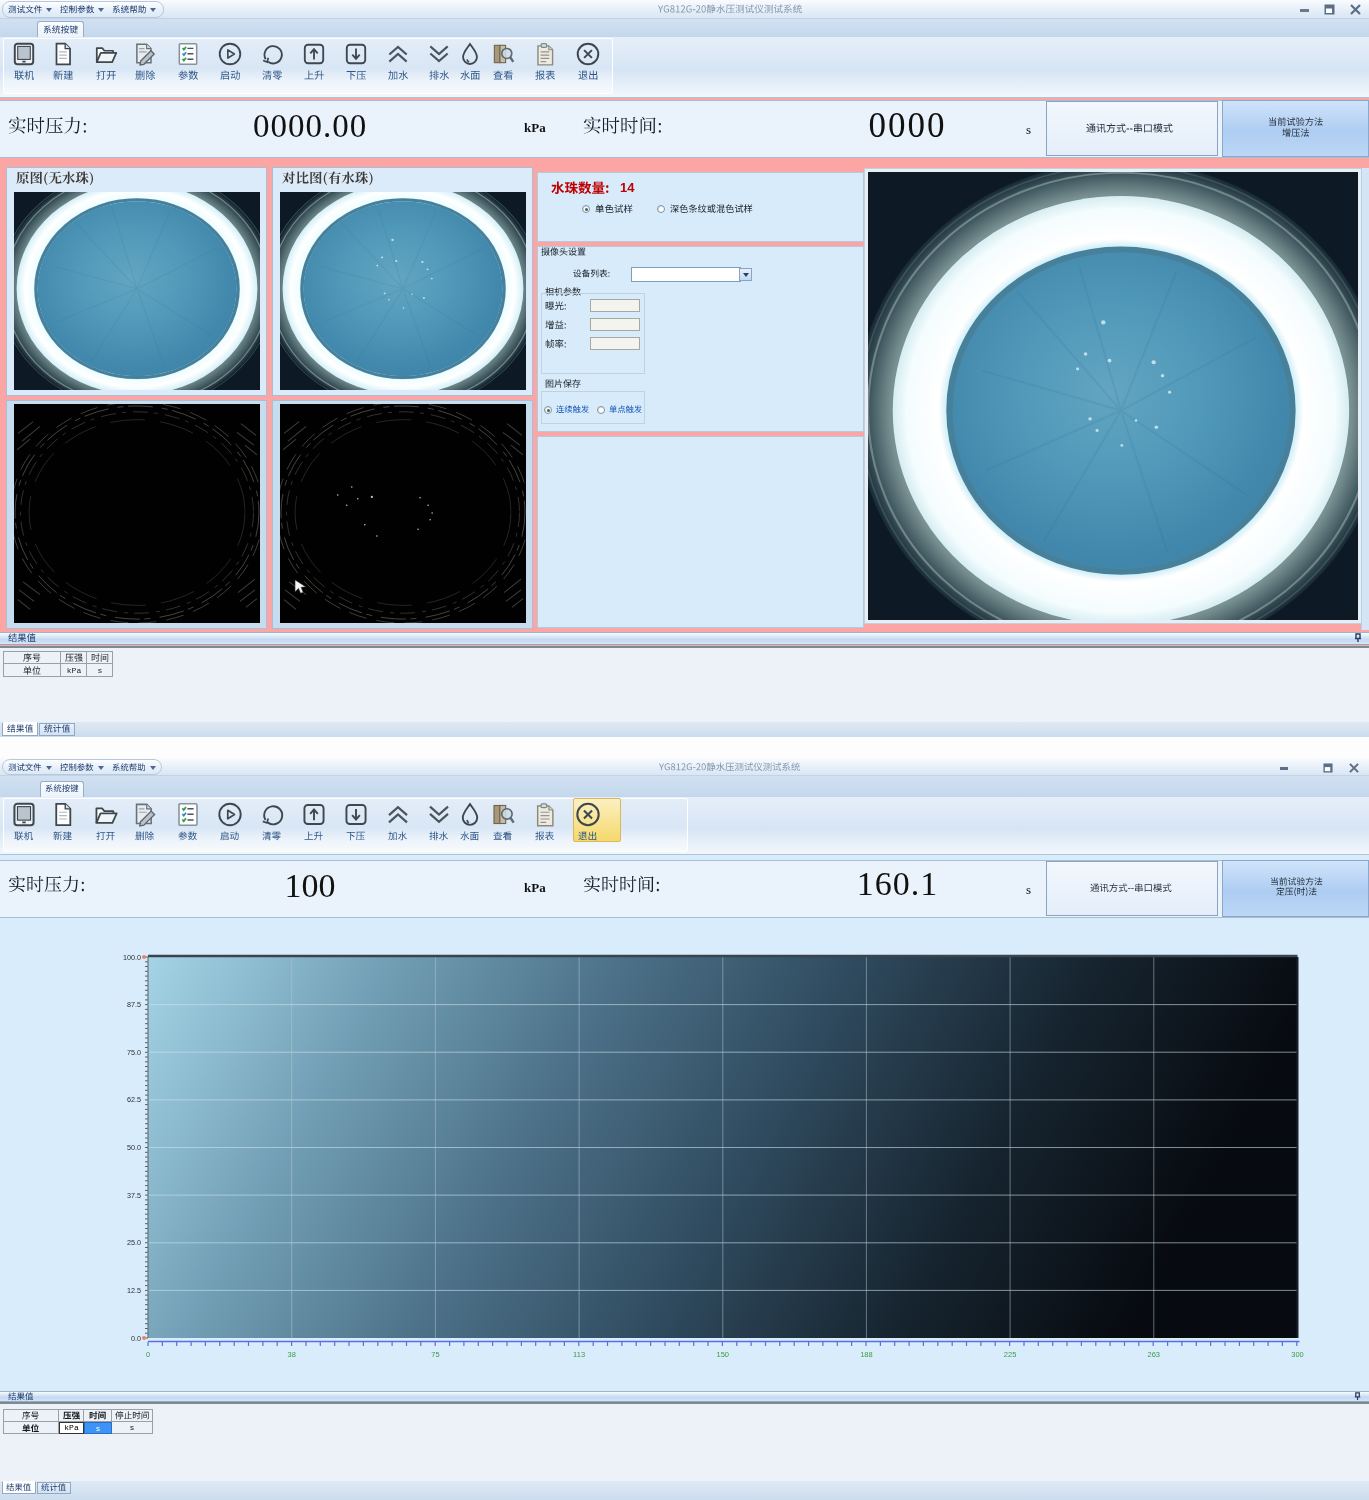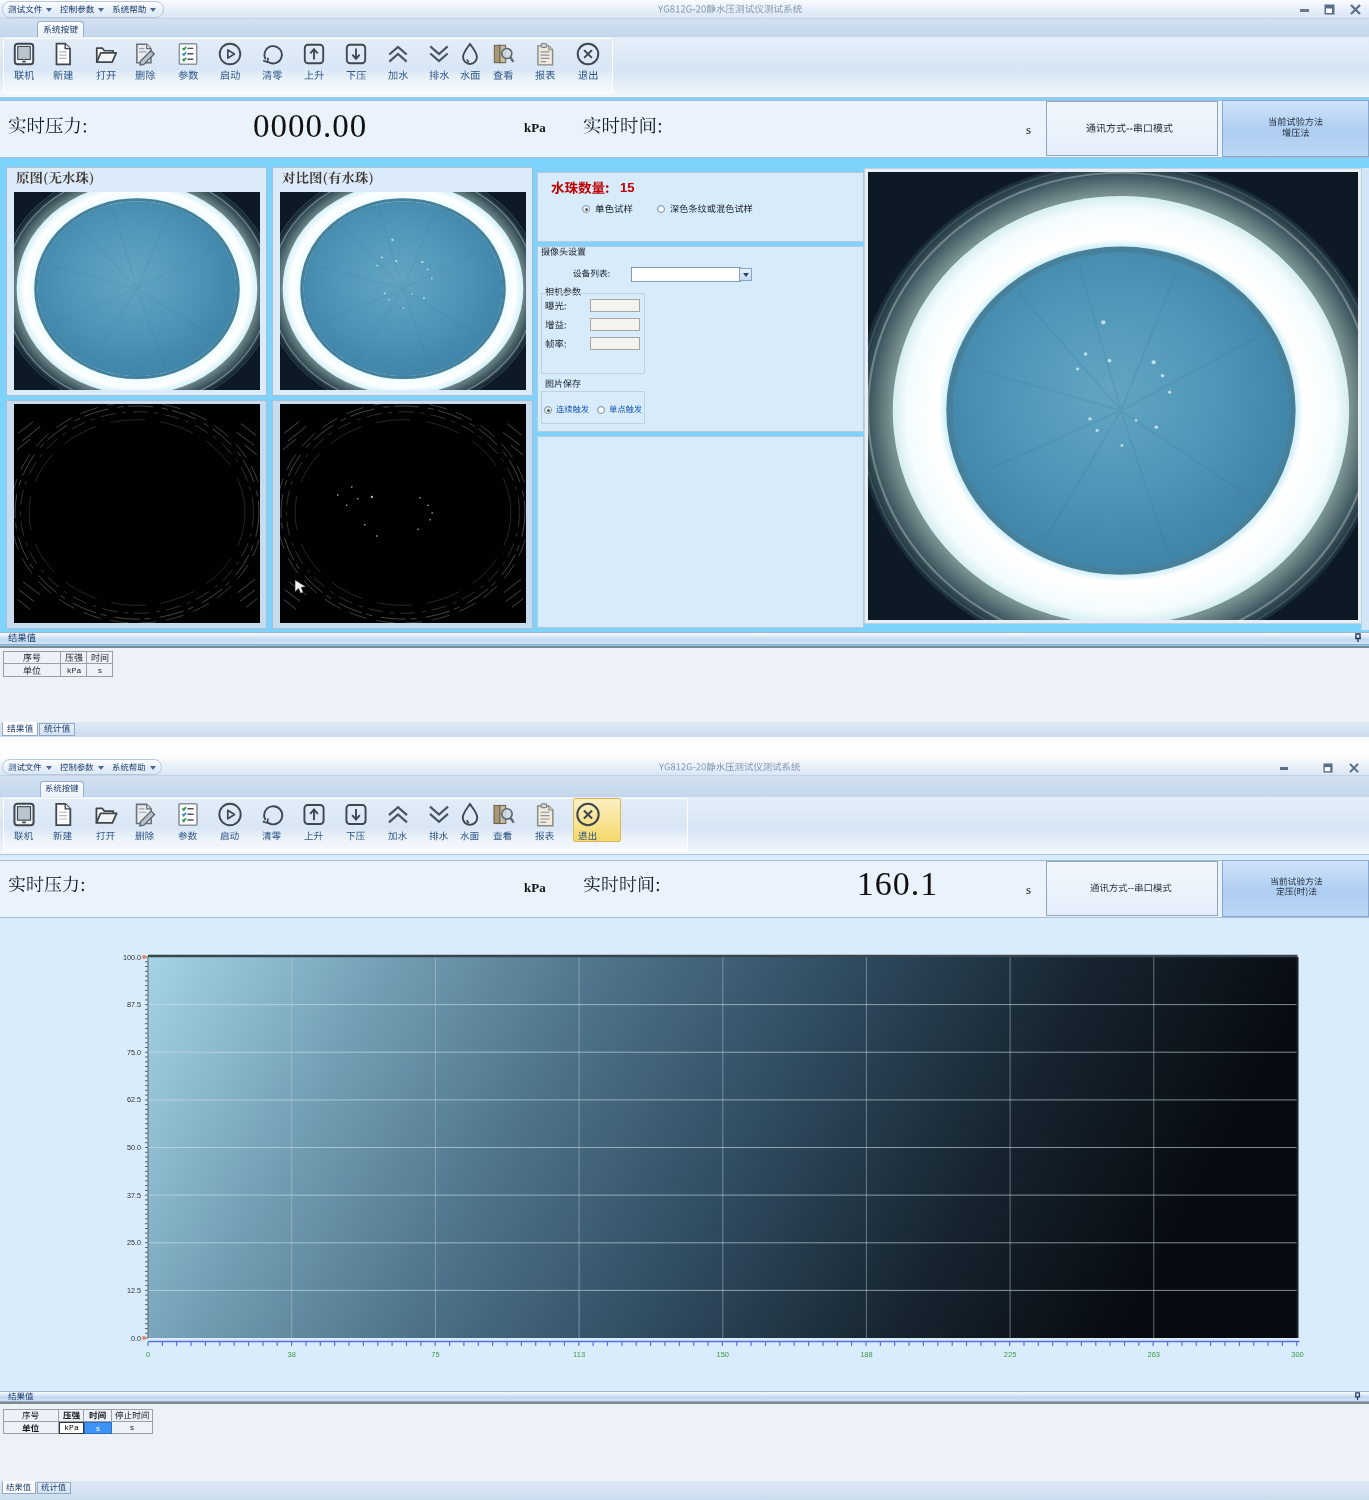--- a/index.html
+++ b/index.html
@@ -125,21 +125,21 @@
  </g>
  <g stroke="#8a8678" stroke-width="2" opacity="0.45">
   <path d="M8 60l30-24M16 76l36-30M6 94l26-22"></path>
   <path d="M452 40l30 24M444 58l34 26M460 84l24 20"></path>
   <path d="M10 380l30 24M18 364l34 26M8 400l24 20"></path>
   <path d="M450 404l30-24M446 386l34-28M462 416l22-18"></path>
  </g>
 </g>
 </defs>
 </svg>
-<div class="win" style="top:0;height:737px;background:#7dd3fc">
+<div class="win" style="top:0;height:737px;background:#fca5a5">
 <div class="menubar" style="top:0;height:19px;border-bottom:1px solid #c2d3e8"></div>
 <div class="menucap" style="left:2px;top:1px;width:162px;height:17px"></div>
 <div style="position:absolute;left:8px;top:5px;line-height:0;"><svg style="width:34.4px;height:8.6px;" viewBox="0 -88 400 100" preserveAspectRatio="none">
           <use href="#zp0" fill="#1e3c6e"></use>
         </svg></div>
 <div class="abs" style="left:46px;top:8px;width:0;height:0;border-left:3px solid transparent;border-right:3px solid transparent;border-top:4px solid #4a6a94"></div>
 <div style="position:absolute;left:60px;top:5px;line-height:0;"><svg style="width:34.4px;height:8.6px;" viewBox="0 -88 400 100" preserveAspectRatio="none">
           <use href="#zp1" fill="#1e3c6e"></use>
         </svg></div>
 <div class="abs" style="left:98px;top:8px;width:0;height:0;border-left:3px solid transparent;border-right:3px solid transparent;border-top:4px solid #4a6a94"></div>
@@ -281,20 +281,21 @@
         </svg></div>
 <div class="readout" style="top:100px;height:58px"></div>
 <div style="position:absolute;left:8px;top:116px;line-height:0;"><svg style="width:80.0px;height:18.5px;" viewBox="0 -88 433 100" preserveAspectRatio="none">
           <use href="#zp20" fill="#15212e"></use>
         </svg></div>
 <div class="abs serifnum" style="left:180px;top:108px;width:260px;text-align:center;font-size:33px;letter-spacing:1px">0000.00</div>
 <div class="abs serifnum" style="left:524px;top:120px;font-size:13px;font-weight:bold">kPa</div>
 <div style="position:absolute;left:583px;top:116px;line-height:0;"><svg style="width:80.0px;height:18.5px;" viewBox="0 -88 433 100" preserveAspectRatio="none">
           <use href="#zp21" fill="#15212e"></use>
         </svg></div>
+<div class="abs serifnum" style="left:800px;top:106px;width:215px;text-align:center;font-size:35px;letter-spacing:2px">0000</div>
 <div class="abs serifnum" style="left:1026px;top:122px;font-size:13px">s</div>
 <div class="rbox" style="left:1046px;top:101px;width:172px;height:55px"></div>
 <div style="position:absolute;left:1086px;top:123px;line-height:0;"><svg style="width:86.9px;height:10.0px;" viewBox="0 -88 869 100" preserveAspectRatio="none">
           <use href="#zp22" fill="#26303c"></use>
         </svg></div>
 <div class="bluebtn" style="left:1222px;top:100px;width:147px;height:57px"></div>
 <div style="position:absolute;left:1268px;top:117px;line-height:0;"><svg style="width:55.2px;height:9.2px;" viewBox="0 -88 600 100" preserveAspectRatio="none">
           <use href="#zp23" fill="#26303c"></use>
         </svg></div>
 <div style="position:absolute;left:1282px;top:128px;line-height:0;"><svg style="width:27.6px;height:9.2px;" viewBox="0 -88 300 100" preserveAspectRatio="none">
@@ -333,21 +334,21 @@
         <circle cx="193" cy="270" r="1.5" fill="#cfcabe"></circle>
         <circle cx="275" cy="256" r="1.5" fill="#cfcabe"></circle>
         <circle cx="115" cy="186" r="1.5" fill="#cfcabe"></circle>
         <circle cx="299" cy="237" r="1.5" fill="#cfcabe"></circle>
         <path d="M30 360 l0 24 7-7 4 10 5-2-4-10 9-1z" fill="#f5f5f5" stroke="#333" stroke-width="1"></path>
       </svg>
 <div class="mpanel" style="left:537px;top:172px;width:327px;height:70px"></div>
 <div style="position:absolute;left:551px;top:181px;line-height:0;"><svg style="width:58.4px;height:13.5px;" viewBox="0 -88 432 100" preserveAspectRatio="none">
           <use href="#zp27" fill="#c00000"></use>
         </svg></div>
-<div class="abs" style="left:620px;top:181px;font-size:13px;font-weight:bold;color:#c00000;line-height:14px">15</div>
+<div class="abs" style="left:620px;top:181px;font-size:13px;font-weight:bold;color:#c00000;line-height:14px">14</div>
 <div class="radio sel" style="left:582px;top:205px"></div>
 <div style="position:absolute;left:595px;top:204px;line-height:0;"><svg style="width:38.0px;height:9.5px;" viewBox="0 -88 400 100" preserveAspectRatio="none">
           <use href="#zp28" fill="#20262c"></use>
         </svg></div>
 <div class="radio" style="left:657px;top:205px"></div>
 <div style="position:absolute;left:670px;top:204px;line-height:0;"><svg style="width:82.8px;height:9.2px;" viewBox="0 -88 900 100" preserveAspectRatio="none">
           <use href="#zp29" fill="#20262c"></use>
         </svg></div>
 <div class="mpanel" style="left:537px;top:246px;width:327px;height:186px"></div>
 <div style="position:absolute;left:541px;top:247px;line-height:0;"><svg style="width:45.0px;height:9.0px;" viewBox="0 -88 500 100" preserveAspectRatio="none">
@@ -579,20 +580,21 @@
           <circle cx="12" cy="12" r="9.5" fill="none" stroke="#3f474e" stroke-width="1.8"></circle>
           <path d="M8.4 8.4l7.2 7.2M15.6 8.4l-7.2 7.2" stroke="#3f474e" stroke-width="1.8"></path>
         </svg></div>
       <div style="position:absolute;left:578.4px;top:94px;line-height:0;"><svg style="width:19.2px;height:9.6px;" viewBox="0 -88 200 100" preserveAspectRatio="none">
           <use href="#zp19" fill="#2d5585"></use>
         </svg></div>
 <div class="readout" style="top:123px;height:58px"></div>
 <div style="position:absolute;left:8px;top:138px;line-height:0;"><svg style="width:77.9px;height:18.0px;" viewBox="0 -88 433 100" preserveAspectRatio="none">
           <use href="#zp20" fill="#15212e"></use>
         </svg></div>
+<div class="abs serifnum" style="left:180px;top:130px;width:260px;text-align:center;font-size:34px">100</div>
 <div class="abs serifnum" style="left:524px;top:143px;font-size:13px;font-weight:bold">kPa</div>
 <div style="position:absolute;left:583px;top:138px;line-height:0;"><svg style="width:77.9px;height:18.0px;" viewBox="0 -88 433 100" preserveAspectRatio="none">
           <use href="#zp21" fill="#15212e"></use>
         </svg></div>
 <div class="abs serifnum" style="left:790px;top:128px;width:215px;text-align:center;font-size:34px;letter-spacing:1px">160.1</div>
 <div class="abs serifnum" style="left:1026px;top:145px;font-size:13px">s</div>
 <div class="rbox" style="left:1046px;top:124px;width:172px;height:55px"></div>
 <div style="position:absolute;left:1090px;top:146px;line-height:0;"><svg style="width:81.7px;height:9.4px;" viewBox="0 -88 869 100" preserveAspectRatio="none">
           <use href="#zp22" fill="#26303c"></use>
         </svg></div>

